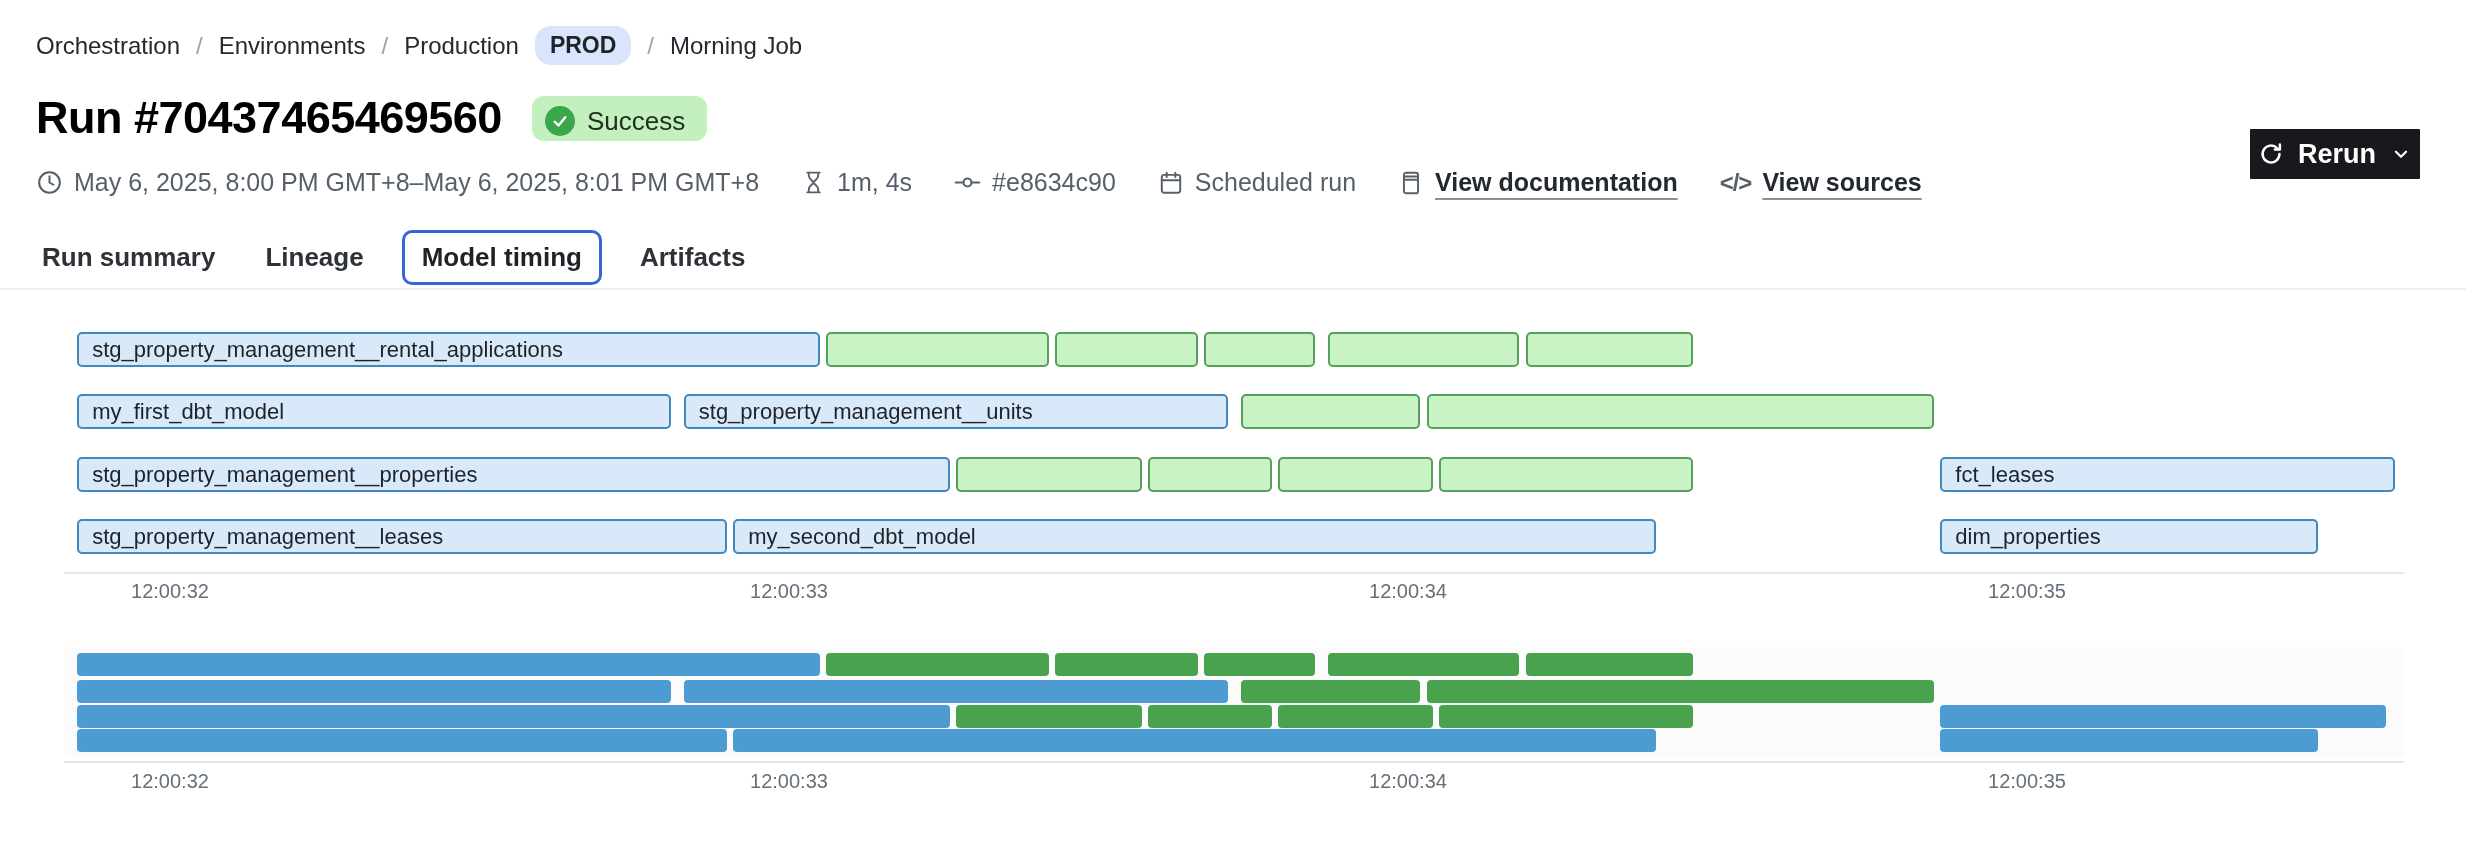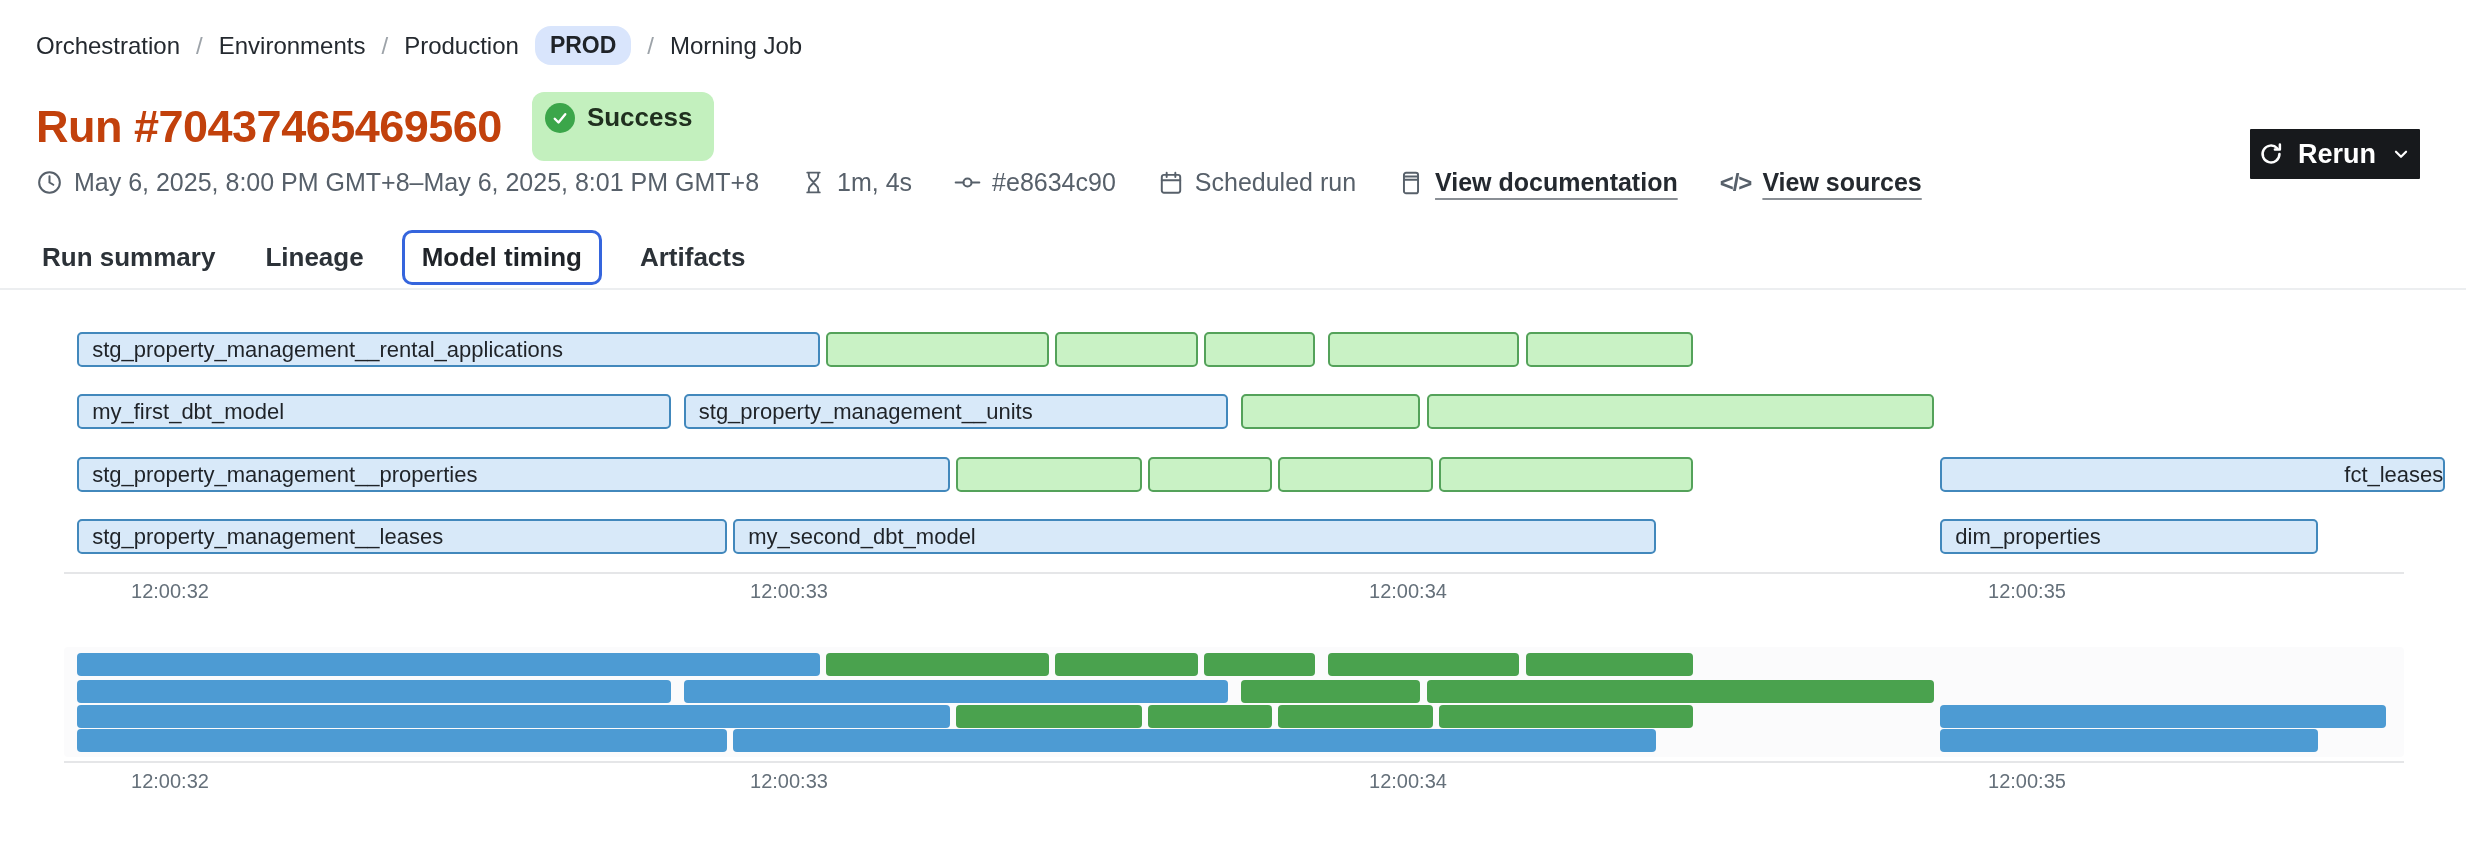--- a/index.html
+++ b/index.html
@@ -23,25 +23,25 @@
     font-size:24px;color:#24292f;
   }
   .crumb{cursor:pointer;}
   .crumb-sep{color:#9da3a9;}
   .env-badge{
     background:#d9e5fc;border-radius:16px;padding:6px 15px;
     font-weight:700;font-size:23px;color:#1f2328;
   }
   
   .title-row{position:absolute;top:92px;left:36px;display:flex;align-items:center;gap:30px;}
-  .run-title{font-size:45px;font-weight:700;letter-spacing:-0.5px;color:#c2410c;}
+  .run-title{font-size:45px;font-weight:700;letter-spacing:-0.5px;color:#000000;}
   .status-badge{
     display:flex;align-items:center;gap:12px;
-    background:#c3f0be;border-radius:12px;padding:10px 22px 28px 13px;
-    font-size:26px;font-weight:700;color:#20301f;
+    background:#c3f0be;border-radius:12px;padding:10px 22px 4px 13px;
+    font-size:26px;font-weight:400;color:#20301f;
   }
   .check-circle{
     width:30px;height:30px;border-radius:50%;background:#3ba64a;
     display:flex;align-items:center;justify-content:center;flex:0 0 auto;
   }
   
   .meta-row{
     position:absolute;top:168px;left:36px;
     display:flex;align-items:center;gap:42px;
     font-size:25px;color:var(--muted);white-space:nowrap;
@@ -200,21 +200,21 @@
       </div>
       <div class="bar green" style="left: 1240.87px; top: 94px; width: 179.51px;"></div>
       <div class="bar green" style="left: 1426.57px; top: 94px; width: 507.58px;"></div>
       <div class="bar blue" style="left: 77.15px; top: 157px; width: 872.79px;">
         <span>stg_property_management__properties</span>
       </div>
       <div class="bar green" style="left: 956.13px; top: 157px; width: 185.7px;"></div>
       <div class="bar green" style="left: 1148.02px; top: 157px; width: 123.8px;"></div>
       <div class="bar green" style="left: 1278.01px; top: 157px; width: 154.75px;"></div>
       <div class="bar green" style="left: 1438.95px; top: 157px; width: 253.79px;"></div>
-      <div class="bar blue" style="left: 1940.34px; top: 157px; width: 505px; justify-content: flex-end;">
+      <div class="bar blue" style="left: 1940.34px; top: 157px; width: 455px;">
         <span>fct_leases</span>
       </div>
       <div class="bar blue" style="left: 77.15px; top: 219px; width: 649.95px;">
         <span>stg_property_management__leases</span>
       </div>
       <div class="bar blue" style="left: 733.29px; top: 219px; width: 922.31px;">
         <span>my_second_dbt_model</span>
       </div>
       <div class="bar blue" style="left: 1940.34px; top: 219px; width: 377.59px;">
         <span>dim_properties</span>

